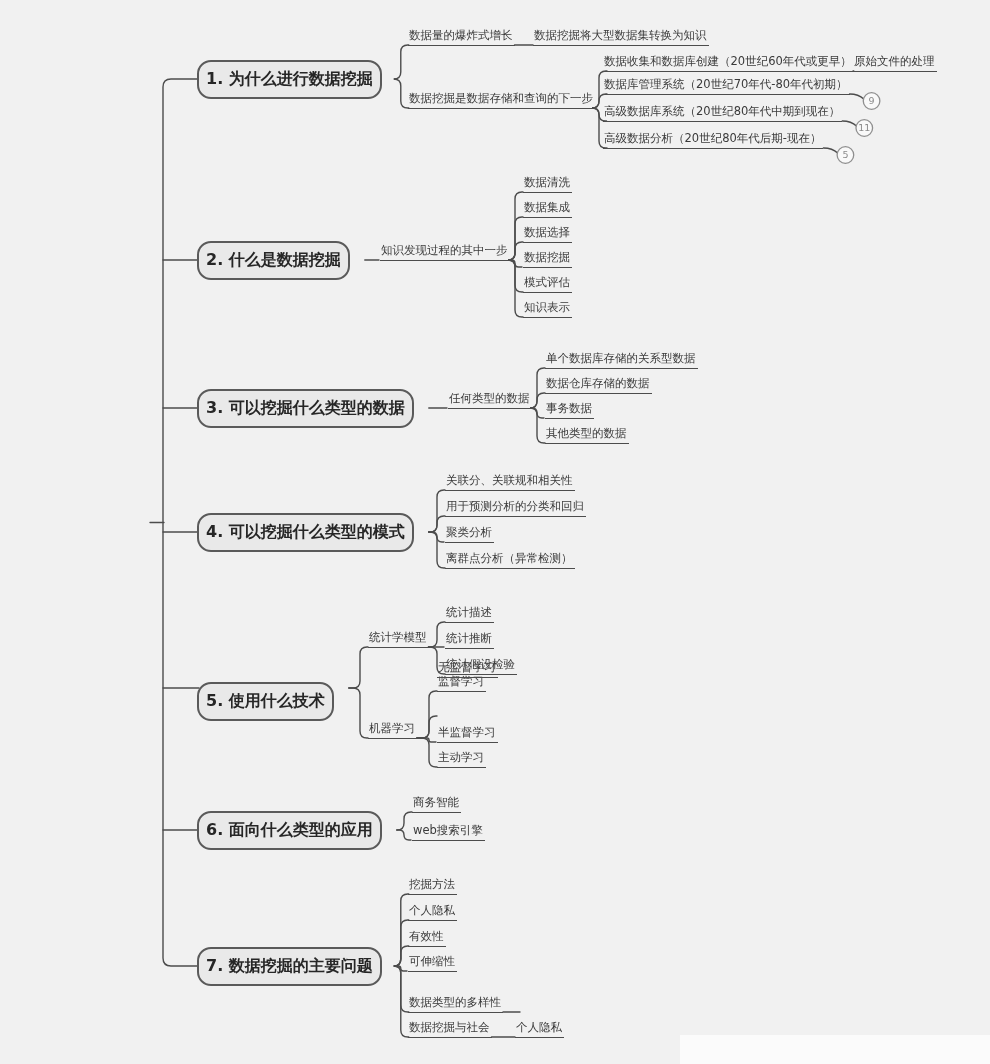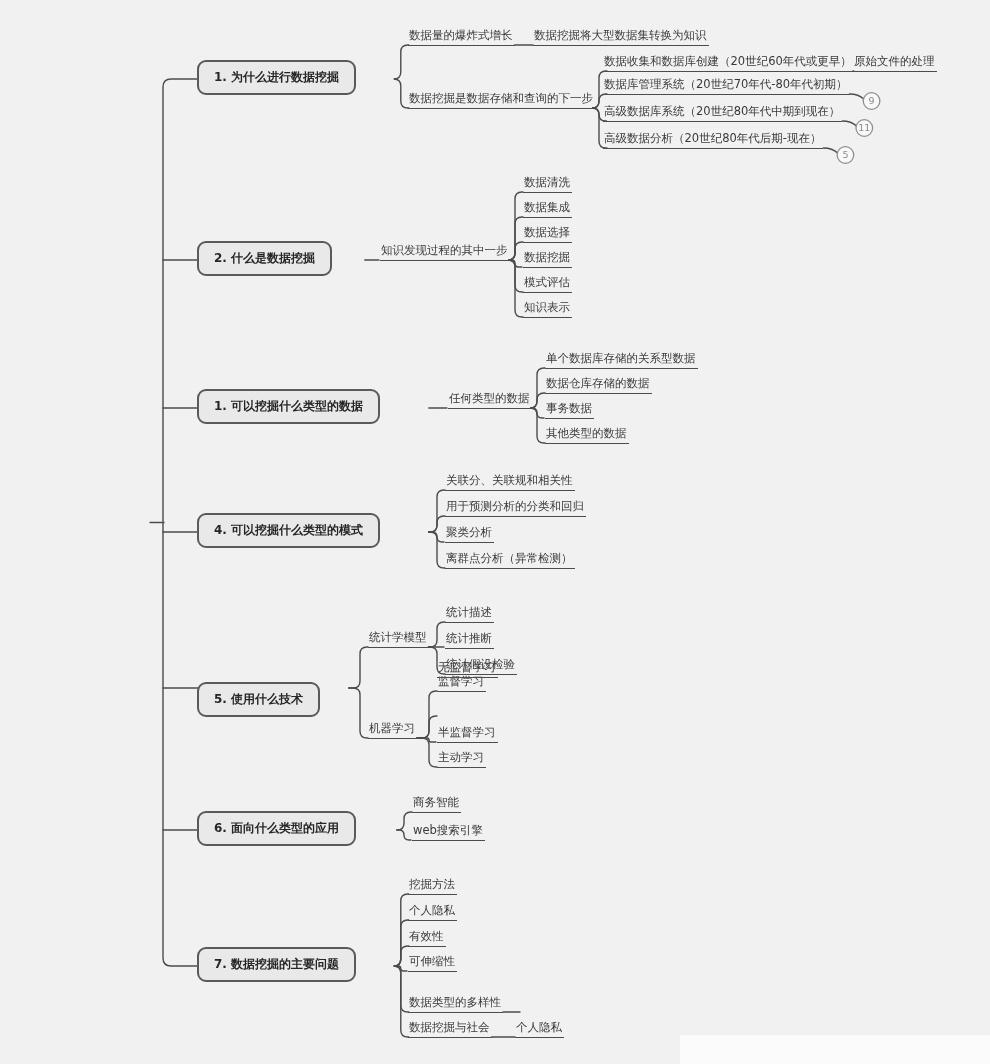--- a/index.html
+++ b/index.html
@@ -13,25 +13,25 @@
   #nodes{position:absolute;inset:0;}
   .leaf{
     position:absolute;
     font-size:11.5px;line-height:15px;color:var(--leaf-text,#3a3a3a);
     padding:0 2px 2px 1px;white-space:pre-line;
     border-bottom:1.5px solid var(--line,#4c4c4c);
     width:max-content;max-width:330px;
   }
   .branch-box{
     position:absolute;
-    font-size:12px;font-weight:bold;color:#262626;
+    font-size:16px;font-weight:bold;color:#262626;
     background:var(--box-fill,#e9e9e9);
     border:2px solid var(--box-border,#5a5a5a);
-    border-radius:9px;
-    padding:7px 15px;
+    border-radius:14px;
+    padding:7px 7px;
     white-space:nowrap;
     box-sizing:border-box;
   }
   .root-node{
     position:absolute;
     border:2px solid var(--accent-ring,#54ade1);
     border-radius:9px;
     padding:2px;
     background:transparent;
   }
@@ -130,21 +130,21 @@
       <div class="leaf" style="left: 603px; top: 104px;">高级数据库系统（20世纪80年代中期到现在）</div>
       <div class="leaf" style="left: 603px; top: 131px;">高级数据分析（20世纪80年代后期-现在）</div>
       <div class="branch-box" style="left: 197px; top: 240.5px;">2. 什么是数据挖掘</div>
       <div class="leaf" style="left: 380px; top: 243px;">知识发现过程的其中一步</div>
       <div class="leaf" style="left: 523px; top: 175px;">数据清洗</div>
       <div class="leaf" style="left: 523px; top: 200px;">数据集成</div>
       <div class="leaf" style="left: 523px; top: 225px;">数据选择</div>
       <div class="leaf" style="left: 523px; top: 250px;">数据挖掘</div>
       <div class="leaf" style="left: 523px; top: 275px;">模式评估</div>
       <div class="leaf" style="left: 523px; top: 300px;">知识表示</div>
-      <div class="branch-box" style="left: 197px; top: 388.5px;">1. 可以挖掘什么类型的数据</div>
+      <div class="branch-box" style="left: 197px; top: 388.5px;">3. 可以挖掘什么类型的数据</div>
       <div class="leaf" style="left: 448px; top: 391px;">任何类型的数据</div>
       <div class="leaf" style="left: 545px; top: 351px;">单个数据库存储的关系型数据</div>
       <div class="leaf" style="left: 545px; top: 376px;">数据仓库存储的数据</div>
       <div class="leaf" style="left: 545px; top: 401px;">事务数据</div>
       <div class="leaf" style="left: 545px; top: 426px;">其他类型的数据</div>
       <div class="branch-box" style="left: 197px; top: 512.5px;">4. 可以挖掘什么类型的模式</div>
       <div class="leaf" style="left: 445px; top: 473px;">关联分、关联规和相关性</div>
       <div class="leaf" style="left: 445px; top: 499px;">用于预测分析的分类和回归</div>
       <div class="leaf" style="left: 445px; top: 525px;">聚类分析</div>
       <div class="leaf" style="left: 445px; top: 551px;">离群点分析（异常检测）</div>

